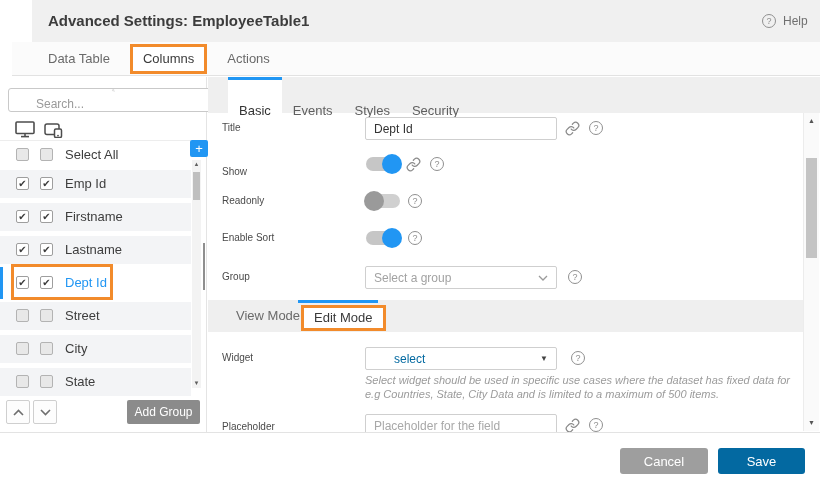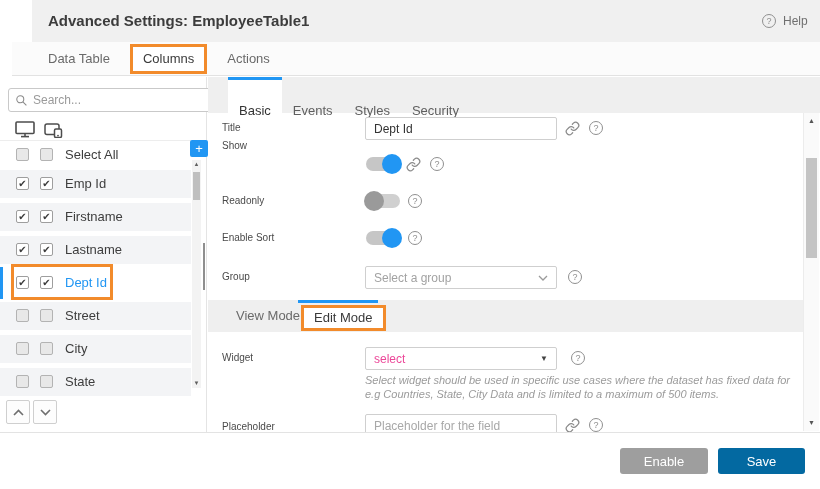--- a/index.html
+++ b/index.html
@@ -19,21 +19,21 @@
   .toptabs { position:absolute; left:12px; top:42px; width:820px; height:34px; background:#fbfbfb;
              border-bottom:1px solid #e2e2e2; display:flex; align-items:center; padding-left:20px; }
   .ttab { padding:0 16px; font-size:13px; color:#6a6a6a; line-height:33px; }
   .ttab.active-annotated { border:3px solid #f28b2b; background:#fff; color:#3a3a3a; line-height:24px;
              padding:0 10px; margin:0 4px; height:30px; }
 
   
   .sidebar { position:absolute; left:0; top:77px; width:207px; height:355px; background:#fff;
              border-right:1px solid #e4e4e4; }
   .search-wrap { position:absolute; left:8px; top:11px; width:211px; height:24px; border:1px solid #c9c9c9;
-             border-radius:3px; background:#fff; display:flex; align-items:center; padding:0 6px; gap:5px; }
+             border-radius:3px; background:#fff; display:flex; align-items:center; padding:0 6px; gap:5px;flex-direction:column; }
   .search-wrap input { border:none; outline:none; flex:1; font-size:12px; color:#444; font-family:inherit; min-width:0; }
   .search-wrap input::placeholder { color:#9a9a9a; }
   .devices { position:absolute; left:15px; top:44px; display:flex; gap:9px; align-items:flex-end; }
   .sidebar-divider { position:absolute; left:0; top:63px; width:191px; border-top:1px solid #ededed; }
 
   .selectall-row { position:absolute; left:0; top:65px; width:191px; height:26px; background:#fff; }
   .cb { position:absolute; top:50%; margin-top:-7px; width:13px; height:13px; border:1px solid #b3b3b3;
         border-radius:2px; background:#e8e8e8; font-size:10px; line-height:11px; text-align:center; color:#3c3c3c; }
   .cb.checked { background:#fff; border-color:#9e9e9e; }
   .cb.c1 { left:16px; } .cb.c2 { left:40px; }
@@ -68,21 +68,21 @@
         padding-left:20px; }
   .mtab { padding:16px 11px; font-size:13px; color:#5f5f5f; line-height:36px; }
   .mtab.active { background:#fff; border-top:3px solid #2196f3; line-height:30px; color:#333; }
 
   .flabel { position:absolute; left:14px; font-size:10px; color:#4a4a4a; line-height:16px; }
   .tinput { position:absolute; left:157px; width:192px; height:23px; border:1px solid #cfcfcf; border-radius:2px;
         font-size:12px; color:#333; padding:0 8px; font-family:inherit; outline:none; }
   .tinput::placeholder { color:#a8a8a8; }
   .sel { position:absolute; left:157px; width:192px; height:23px; border:1px solid #cfcfcf; border-radius:2px;
         background:#fff; display:flex; align-items:center; padding:0 8px; font-size:12px; }
-  .sel .ph { color:#a2a2a2; flex:1; } .sel .val { color:#ec4899; flex:1; }
+  .sel .ph { color:#a2a2a2; flex:1; } .sel .val { color:#0369a1; flex:1;margin-left:20px; }
   .sel .arrow-filled { font-size:8px; color:#444; }
   .icon-abs { position:absolute; }
 
   .switch { position:absolute; width:38px; height:20px; }
   .switch .track { position:absolute; left:2px; top:3px; width:34px; height:14px; border-radius:7px; background:#c6c6c6; }
   .switch .knob { position:absolute; top:0; width:20px; height:20px; border-radius:50%; }
   .switch.on .knob { right:0; background:#2196f3; }
   .switch.off .knob { left:0; background:#9a9a9a; }
   .switch.off .track { background:#d0d0d0; }
 
@@ -209,39 +209,40 @@
     <div class="nav-btn nav-up">
       <svg width="11" height="7" viewBox="0 0 11 7">
         <polyline points="1,6 5.5,1.5 10,6" fill="none" stroke="#6f6f6f" stroke-width="1.6"></polyline>
       </svg>
     </div>
     <div class="nav-btn nav-down">
       <svg width="11" height="7" viewBox="0 0 11 7">
         <polyline points="1,1 5.5,5.5 10,1" fill="none" stroke="#6f6f6f" stroke-width="1.6"></polyline>
       </svg>
     </div>
+    <button class="add-group-btn">Add Group</button>
   </div>
 
   <div class="main">
     <div class="main-tabs">
       <div class="mtab active">Basic</div>
       <div class="mtab">Events</div>
       <div class="mtab">Styles</div>
       <div class="mtab">Security</div>
     </div>
 
     <div class="flabel" style="top:43px">Title</div>
     <input class="tinput" style="top: 40px;" value="Dept Id">
     <svg class="icon-abs" style="left:357px; top:44px" width="15" height="15" viewBox="0 0 24 24" fill="none" stroke="#8a8a8a" stroke-width="2" stroke-linecap="round">
       <path d="M10 13a5 5 0 0 0 7.54.54l3-3a5 5 0 0 0-7.07-7.07l-1.72 1.71"></path>
       <path d="M14 11a5 5 0 0 0-7.54-.54l-3 3a5 5 0 0 0 7.07 7.07l1.71-1.71"></path>
     </svg>
     <span class="qcircle icon-abs" style="left:381px; top:44px">?</span>
 
-    <div class="flabel" style="top:61px">Show</div>
+    <div class="flabel" style="top:87px">Show</div>
     <div class="switch on icon-abs" style="left:156px; top:77px">
       <div class="track"></div>
       <div class="knob"></div>
     </div>
     <svg class="icon-abs" style="left:198px; top:80px" width="15" height="15" viewBox="0 0 24 24" fill="none" stroke="#8a8a8a" stroke-width="2" stroke-linecap="round">
       <path d="M10 13a5 5 0 0 0 7.54.54l3-3a5 5 0 0 0-7.07-7.07l-1.72 1.71"></path>
       <path d="M14 11a5 5 0 0 0-7.54-.54l-3 3a5 5 0 0 0 7.07 7.07l1.71-1.71"></path>
     </svg>
     <span class="qcircle icon-abs" style="left:222px; top:80px">?</span>
 
@@ -291,16 +292,16 @@
     <span class="qcircle icon-abs" style="left:381px; top:341px">?</span>
   </div>
 
   <div class="main-sb">
     <div class="sb-arrow up">▲</div>
     <div class="sb-thumb"></div>
     <div class="sb-arrow down">▼</div>
   </div>
 
   <div class="footer">
-    <button class="btn btn-cancel">Enable</button>
+    <button class="btn btn-cancel">Cancel</button>
     <button class="btn btn-save">Save</button>
   </div>
 </div>
 
 </body></html>

